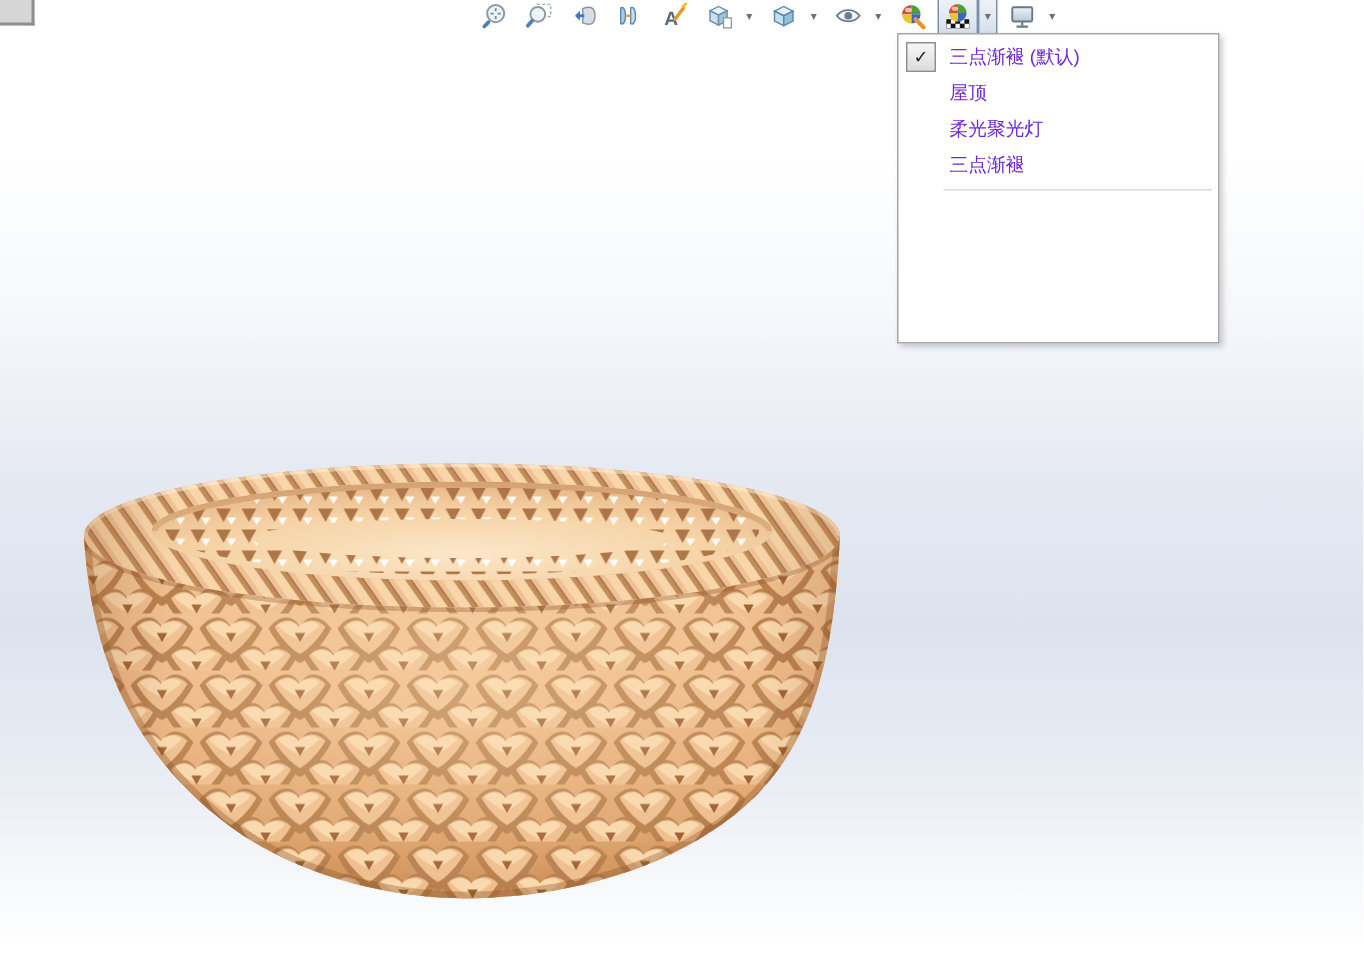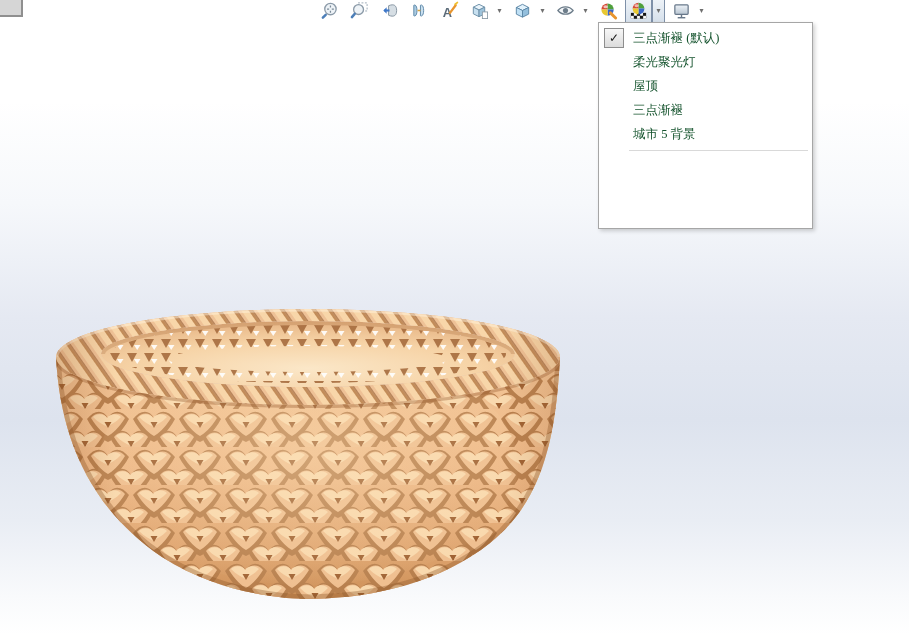--- a/index.html
+++ b/index.html
@@ -19,21 +19,21 @@
   .tb-arrow.active{border:1px solid #7e90a8;background:linear-gradient(#eef3f8,#d6e0eb);}
   .tb-ic{width:19px;height:19px;display:block;}
   
   .menu{position:absolute;left:598px;top:22px;width:215px;height:207px;background:#ffffff;
     border:1px solid #a6a6a6;box-shadow:2px 2px 4px rgba(0,0,0,.18);box-sizing:border-box;
     padding-top:3px;z-index:10;}
   .menu-item{height:24px;display:flex;align-items:center;padding-left:5px;cursor:default;}
   .menu-gutter{width:20px;height:20px;flex:0 0 20px;}
   .menu-gutter.checked{border:1px solid #8e8e8e;background:linear-gradient(#f7f7f7,#dcdcdc);
     display:flex;align-items:center;justify-content:center;font-size:12px;color:#222;box-sizing:border-box;}
-  .menu-label{margin-left:9px;font-size:12.5px;color:#14532d;white-space:nowrap;font-family:Liberation Serif, serif;}
+  .menu-label{margin-left:9px;font-size:12.5px;color:#6d28d9;white-space:nowrap;}
   .menu-sep{height:1px;background:#d9d9d9;margin:4px 4px 4px 30px;}
   
   .viewport{position:absolute;inset:0;}
   .basket{position:absolute;left:40px;top:295px;width:540px;height:315px;}
 </style>
 </head>
 <body>
 
 <div class="screen">
 
@@ -302,30 +302,26 @@
     </svg>
   </div>
 
   <div class="menu" id="scene-menu">
       <div class="menu-item">
         <div class="menu-gutter checked">✓</div>
         <span class="menu-label">三点渐褪 (默认)</span>
       </div>
       <div class="menu-item">
         <div class="menu-gutter"></div>
-        <span class="menu-label">柔光聚光灯</span>
+        <span class="menu-label">屋顶</span>
       </div>
       <div class="menu-item">
         <div class="menu-gutter"></div>
-        <span class="menu-label">屋顶</span>
+        <span class="menu-label">柔光聚光灯</span>
       </div>
       <div class="menu-item">
         <div class="menu-gutter"></div>
         <span class="menu-label">三点渐褪</span>
       </div>
-      <div class="menu-item">
-        <div class="menu-gutter"></div>
-        <span class="menu-label">城市 5 背景</span>
-      </div>
       <div class="menu-sep"></div>
     </div>
 
 </div>
 
 </body></html>

